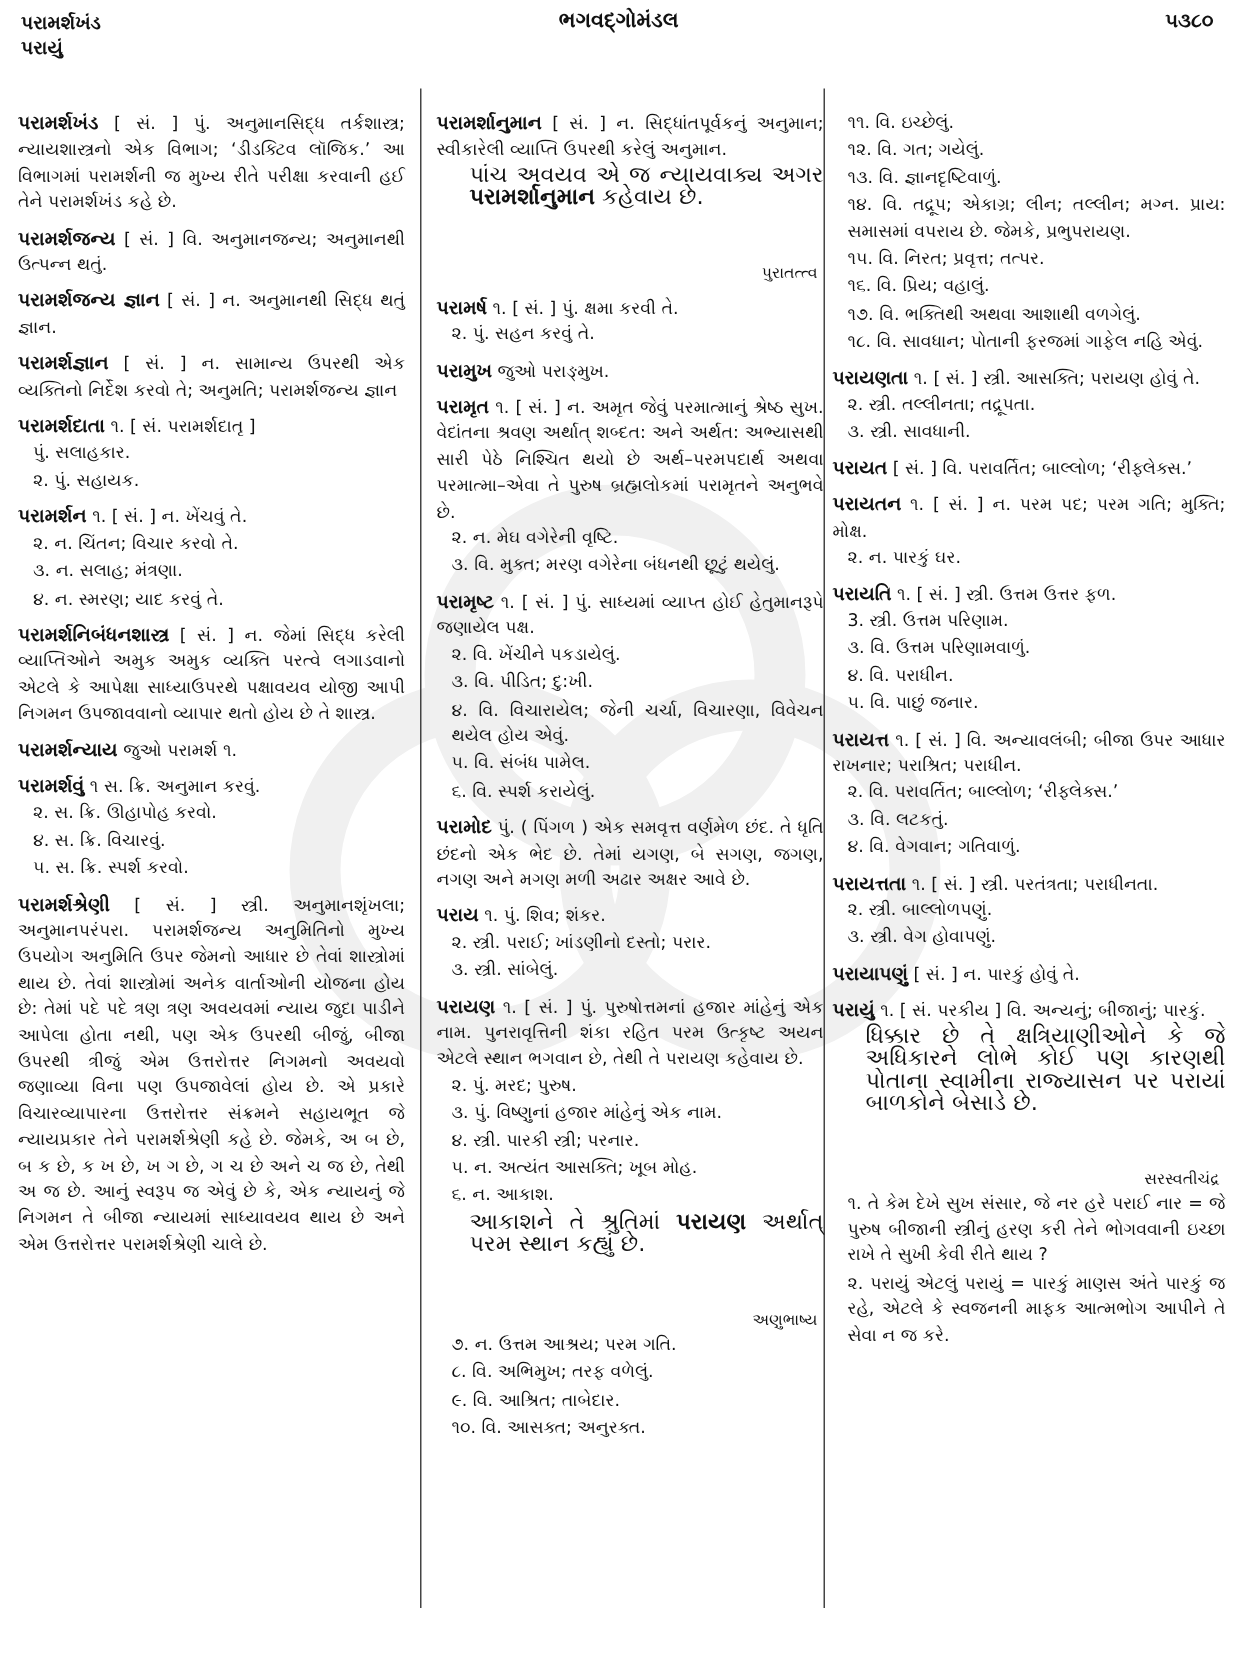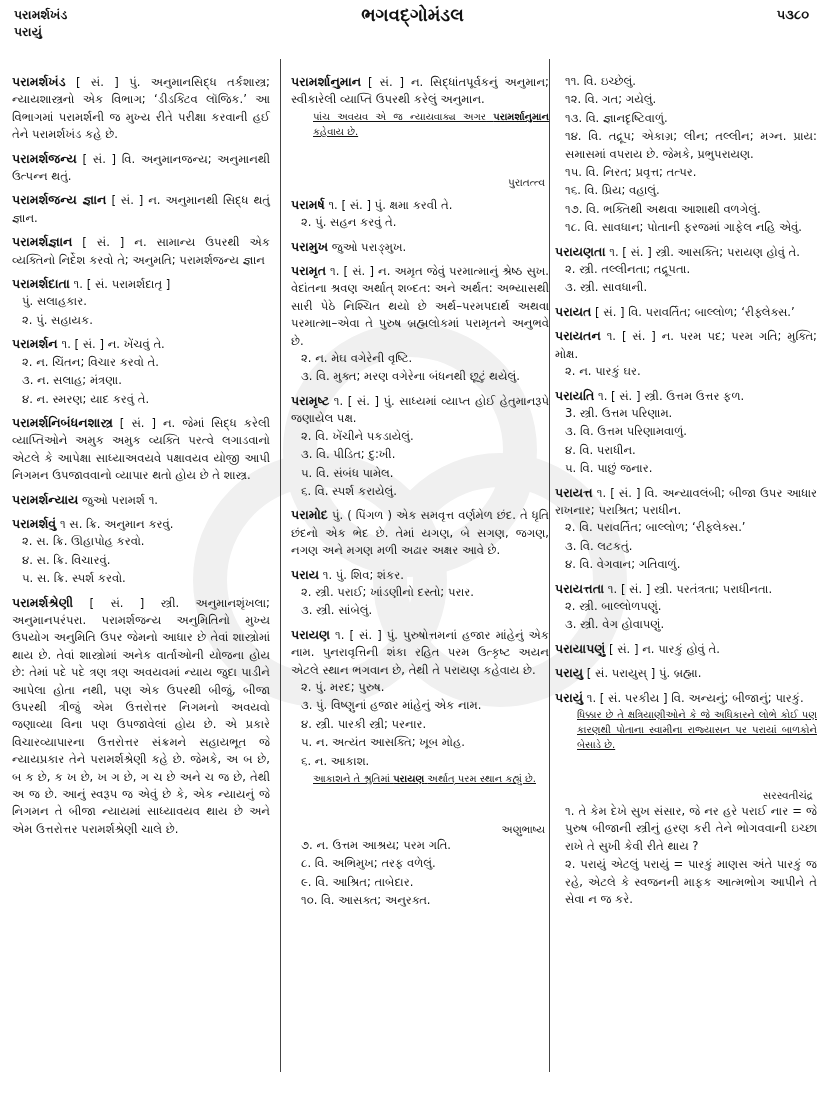--- a/index.html
+++ b/index.html
@@ -5,35 +5,35 @@
   html, body { margin:0; padding:0; background:#ffffff; }
   body {
     width:825px; height:1117px; position:relative; overflow:hidden;
     font-family:"DejaVu Sans", "Liberation Sans", sans-serif;
     color:#111; font-size:11.6px; line-height:17.4px;
   }
   .watermark { position:absolute; left:150px; top:250px; width:520px; height:520px; pointer-events:none; }
   .watermark svg { width:100%; height:100%; }
   .header { position:absolute; left:14px; right:14px; top:6px; height:44px; }
   .hdr-left { position:absolute; left:0; top:0; font-weight:bold; font-size:12.5px; line-height:17px; }
-  .hdr-center { position:absolute; left:0; right:0; top:0; text-align:center; font-weight:bold; font-size:18px; }
+  .hdr-center { position:absolute; left:0; right:0; top:0; text-align:center; font-weight:bold; font-size:14px; }
   .hdr-right { position:absolute; right:2px; top:0; font-weight:bold; font-size:13px;margin-left:16px; }
   .cols { position:absolute; top:57px; left:12px; width:803px; height:1020px; }
   .col { position:absolute; top:16px; }
   .col1 { left:0; width:258px; }
   .col2 { left:279px; width:258px; }
   .col3 { left:543px; width:262px; }
   .divider { position:absolute; top:2px; width:1px; background:#444; height:1013px; }
   .d1 { left:268px; }
   .d2 { left:537px; }
   .entry { margin:0 0 6px 0; text-align:justify; }
   .hw { font-weight:bold; font-size:12.6px; }
   .meta { }
   .sense { padding-left:10px; margin:0 0 1px 0; }
-  .quote { font-size:10px; padding-left:22px; line-height:15px; margin:0 0 1px 0;text-decoration:underline; }
+  .quote { font-size:15px; padding-left:22px; line-height:15px; margin:0 0 1px 0; }
   .quote-src { font-size:10.5px; text-align:right; padding-right:4px; line-height:15px;margin-top:36px; }
   .quote b { font-weight:bold; }
 </style>
 </head>
 <body>
 
 <div class="watermark">
   <svg viewBox="0 0 520 520">
     <g fill="none" stroke="#f0f0f0" stroke-width="34">
       <circle cx="260" cy="200" r="110"></circle>
@@ -73,21 +73,21 @@
         <div class="sense">પું. સલાહકાર.</div>
         <div class="sense">૨. પું. સહાયક.</div>
       </div>
       <div class="entry">
         <div><span class="hw">પરામર્શન</span><span class="meta"> ૧. [ સં. ] ન. </span><span class="def">ખેંચવું તે.</span></div>
         <div class="sense">૨. ન. ચિંતન; વિચાર કરવો તે.</div>
         <div class="sense">૩. ન. સલાહ; મંત્રણા.</div>
         <div class="sense">૪. ન. સ્મરણ; યાદ કરવું તે.</div>
       </div>
       <div class="entry">
-        <div><span class="hw">પરામર્શનિબંધનશાસ્ત્ર</span><span class="meta"> [ સં. ] ન. </span><span class="def">જેમાં સિદ્ધ કરેલી વ્યાપ્તિઓને અમુક અમુક વ્યક્તિ પરત્વે લગાડવાનો એટલે કે આપેક્ષા સાધ્યાઅવયવે પક્ષાવયવ યોજી આપી નિગમન ઉપજાવવાનો વ્યાપાર થતો હોય છે તે શાસ્ત્ર.</span></div>
+        <div><span class="hw">પરામર્શનિબંધનશાસ્ત્ર</span><span class="meta"> [ સં. ] ન. </span><span class="def">જેમાં સિદ્ધ કરેલી વ્યાપ્તિઓને અમુક અમુક વ્યક્તિ પરત્વે લગાડવાનો એટલે કે આપેક્ષા સાધ્યાઉપરથે પક્ષાવયવ યોજી આપી નિગમન ઉપજાવવાનો વ્યાપાર થતો હોય છે તે શાસ્ત્ર.</span></div>
       </div>
       <div class="entry">
         <div><span class="hw">પરામર્શન્યાય</span><span class="meta"> </span><span class="def">જુઓ પરામર્શ ૧.</span></div>
       </div>
       <div class="entry">
         <div><span class="hw">પરામર્શવું</span><span class="meta"> ૧ સ. ક્રિ. </span><span class="def">અનુમાન કરવું.</span></div>
         <div class="sense">૨. સ. ક્રિ. ઊહાપોહ કરવો.</div>
         <div class="sense">૪. સ. ક્રિ. વિચારવું.</div>
         <div class="sense">૫. સ. ક્રિ. સ્પર્શ કરવો.</div>
       </div>
@@ -110,20 +110,21 @@
       </div>
       <div class="entry">
         <div><span class="hw">પરામૃત</span><span class="meta"> ૧. [ સં. ] ન. </span><span class="def">અમૃત જેવું પરમાત્માનું શ્રેષ્ઠ સુખ. વેદાંતના શ્રવણ અર્થાત્ શબ્દત: અને અર્થત: અભ્યાસથી સારી પેઠે નિશ્ચિત થયો છે અર્થ–પરમપદાર્થ અથવા પરમાત્મા–એવા તે પુરુષ બ્રહ્મલોકમાં પરામૃતને અનુભવે છે.</span></div>
         <div class="sense">૨. ન. મેઘ વગેરેની વૃષ્ટિ.</div>
         <div class="sense">૩. વિ. મુક્ત; મરણ વગેરેના બંધનથી છૂટું થયેલું.</div>
       </div>
       <div class="entry">
         <div><span class="hw">પરામૃષ્ટ</span><span class="meta"> ૧. [ સં. ] પું. </span><span class="def">સાધ્યમાં વ્યાપ્ત હોઈ હેતુમાનરૂપે જણાયેલ પક્ષ.</span></div>
         <div class="sense">૨. વિ. ખેંચીને પકડાયેલું.</div>
         <div class="sense">૩. વિ. પીડિત; દુ:ખી.</div>
+        <div class="sense">૪. વિ. વિચારાયેલ; જેની ચર્ચા, વિચારણા, વિવેચન થયેલ હોય એવું.</div>
         <div class="sense">૫. વિ. સંબંધ પામેલ.</div>
         <div class="sense">૬. વિ. સ્પર્શ કરાયેલું.</div>
       </div>
       <div class="entry">
         <div><span class="hw">પરામોદ</span><span class="meta"> પું. ( પિંગળ ) </span><span class="def">એક સમવૃત્ત વર્ણમેળ છંદ. તે ધૃતિ છંદનો એક ભેદ છે. તેમાં યગણ, બે સગણ, જગણ, નગણ અને મગણ મળી અઢાર અક્ષર આવે છે.</span></div>
       </div>
       <div class="entry">
         <div><span class="hw">પરાય</span><span class="meta"> ૧. પું. </span><span class="def">શિવ; શંકર.</span></div>
         <div class="sense">૨. સ્ત્રી. પરાઈ; ખાંડણીનો દસ્તો; પરાર.</div>
         <div class="sense">૩. સ્ત્રી. સાંબેલું.</div>
@@ -181,23 +182,20 @@
       </div>
       <div class="entry">
         <div><span class="hw">પરાયત્તતા</span><span class="meta"> ૧. [ સં. ] સ્ત્રી. </span><span class="def">પરતંત્રતા; પરાધીનતા.</span></div>
         <div class="sense">૨. સ્ત્રી. બાલ્લોળપણું.</div>
         <div class="sense">૩. સ્ત્રી. વેગ હોવાપણું.</div>
       </div>
       <div class="entry">
         <div><span class="hw">પરાયાપણું</span><span class="meta"> [ સં. ] ન. </span><span class="def">પારકું હોવું તે.</span></div>
       </div>
       <div class="entry">
-        <div><span class="hw">પરાયુ</span><span class="meta"> [ સં. પરાયુસ્ ] પું. </span><span class="def">બ્રહ્મા.</span></div>
-      </div>
-      <div class="entry">
         <div><span class="hw">પરાયું</span><span class="meta"> ૧. [ સં. પરકીય ] વિ. </span><span class="def">અન્યનું; બીજાનું; પારકું.</span></div>
         <div class="quote"><span>ધિક્કાર છે તે ક્ષત્રિયાણીઓને કે જે અધિકારને લોભે કોઈ પણ કારણથી પોતાના સ્વામીના રાજ્યાસન પર પરાયાં બાળકોને બેસાડે છે.</span> <b></b> <span></span> </div>
         <div class="quote-src">સરસ્વતીચંદ્ર</div>
         <div class="sense">૧. તે કેમ દેખે સુખ સંસાર, જે નર હરે પરાઈ નાર = જે પુરુષ બીજાની સ્ત્રીનું હરણ કરી તેને ભોગવવાની ઇચ્છા રાખે તે સુખી કેવી રીતે થાય ?</div>
         <div class="sense">૨. પરાયું એટલું પરાયું = પારકું માણસ અંતે પારકું જ રહે, એટલે કે સ્વજનની માફક આત્મભોગ આપીને તે સેવા ન જ કરે.</div>
       </div>
     </div>
 </div>
 
 </body></html>

